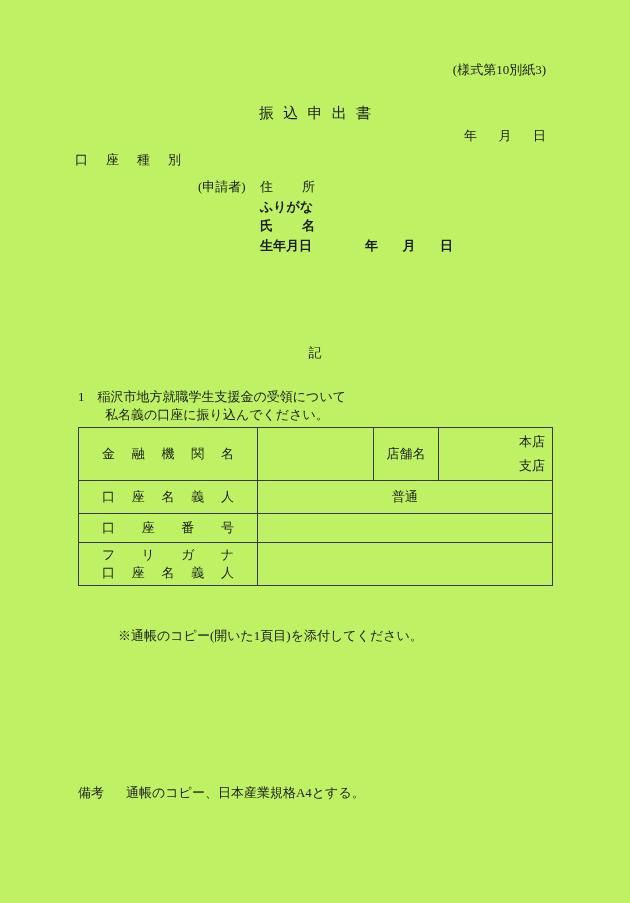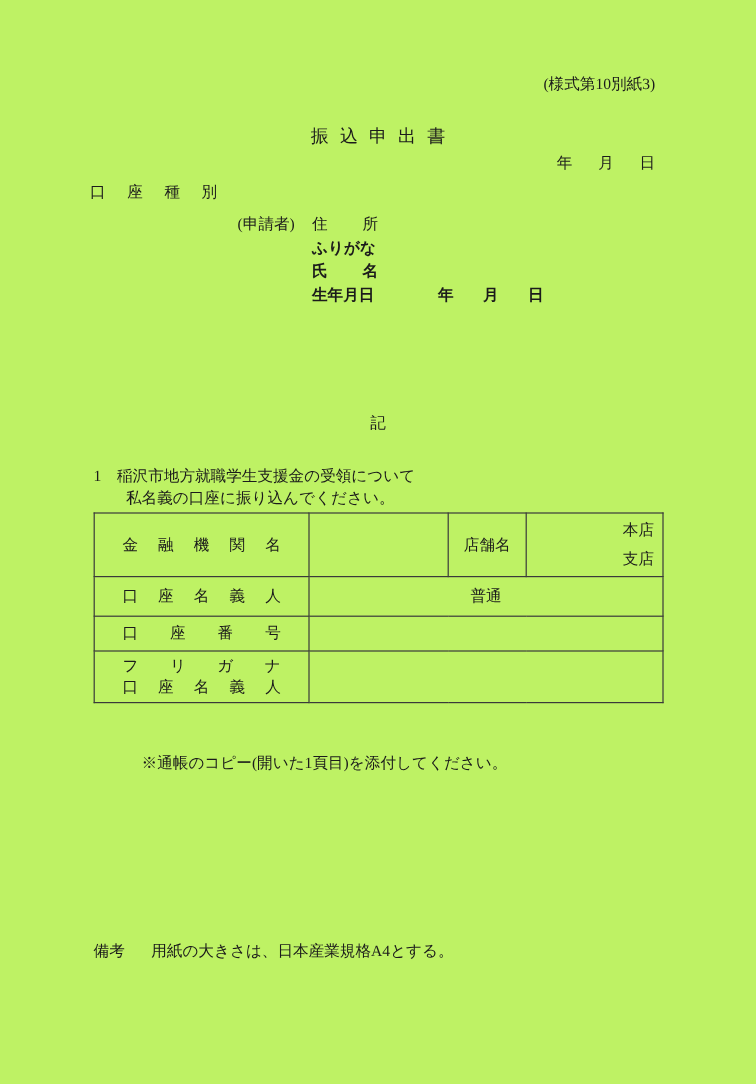--- a/index.html
+++ b/index.html
@@ -145,16 +145,16 @@
         </td>
         <td colspan="3"></td>
       </tr>
     </tbody>
   </table>
 
 
   <div class="abs attachment">※通帳のコピー(開いた1頁目)を添付してください。</div>
 
   <div class="abs remarks">
-    <span>備考</span><span class="remarks-text">用紙の大きさは、日本産業規格A4とする。</span>
+    <span>備考</span><span class="remarks-text">通帳のコピー、日本産業規格A4とする。</span>
   </div>
 
 </div>
 
 </body></html>

